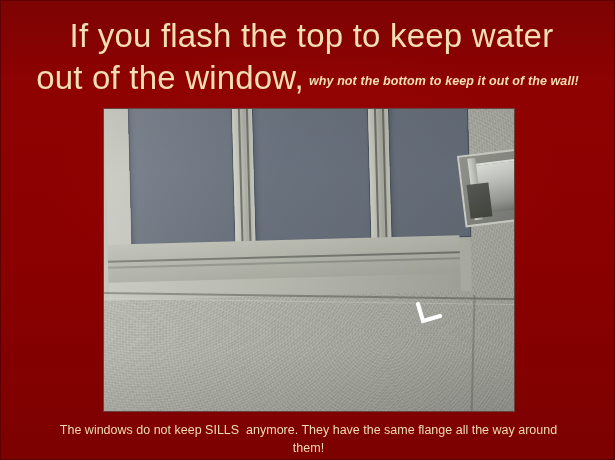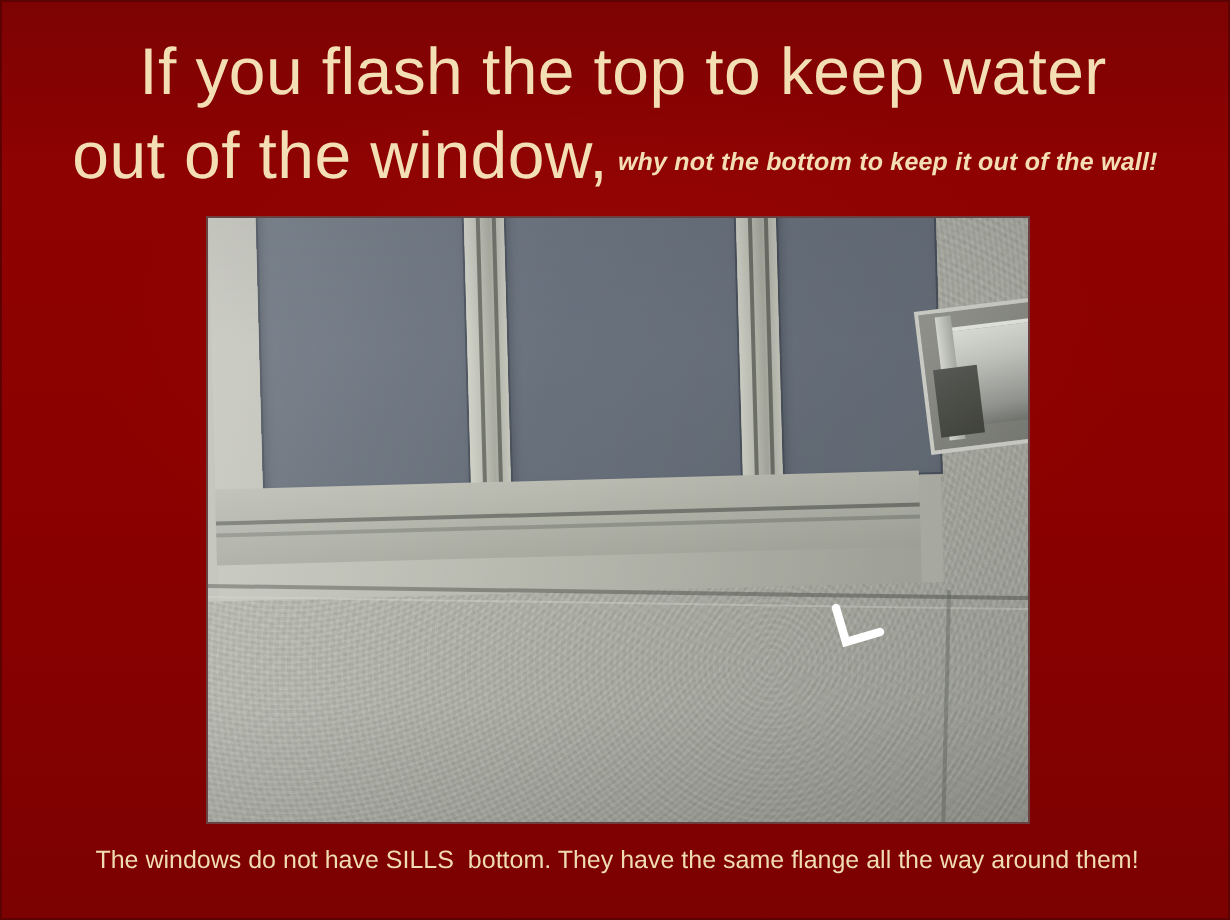--- a/index.html
+++ b/index.html
@@ -319,15 +319,15 @@
       <div class="chevron">
         <svg width="34" height="30" viewBox="0 0 34 30" aria-hidden="true">
           <path d="M4 5 L9 22 L26 17" fill="none" stroke="#ffffff" stroke-width="4.2" stroke-linecap="round" stroke-linejoin="miter"></path>
         </svg>
       </div>
 
       <div class="photo-vignette"></div>
     </div>
   </div>
 
-  <div class="caption">The windows do not have SILLS  bottom. They have the same flange all the way around them!</div>
+  <div class="caption">The windows do not keep SILLS  anymore. They have the same flange all the way around them!</div>
 
 </div>
 
 </body></html>

